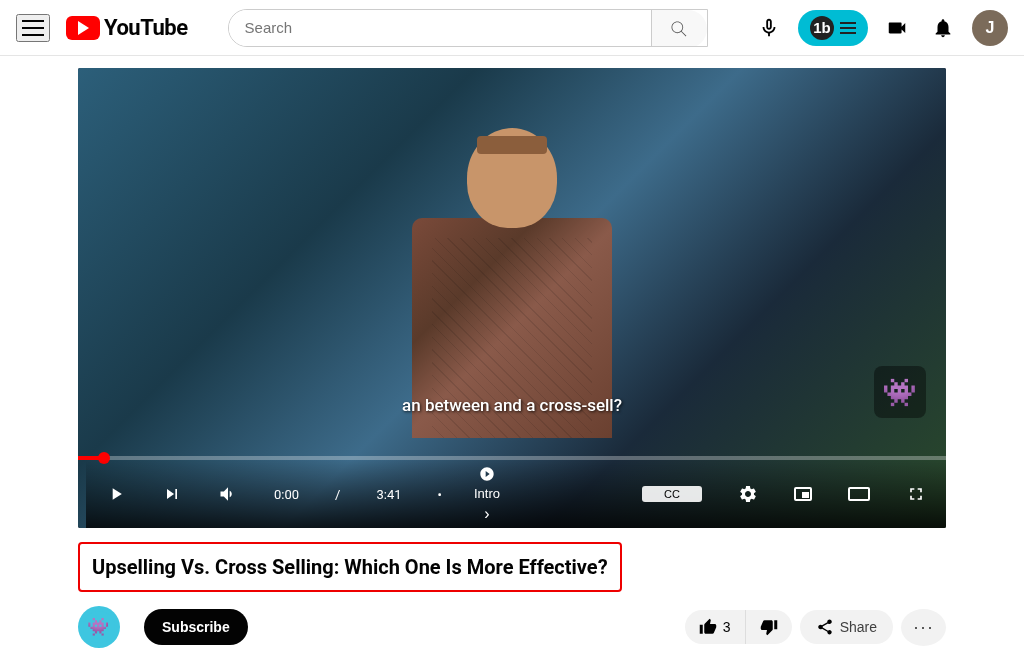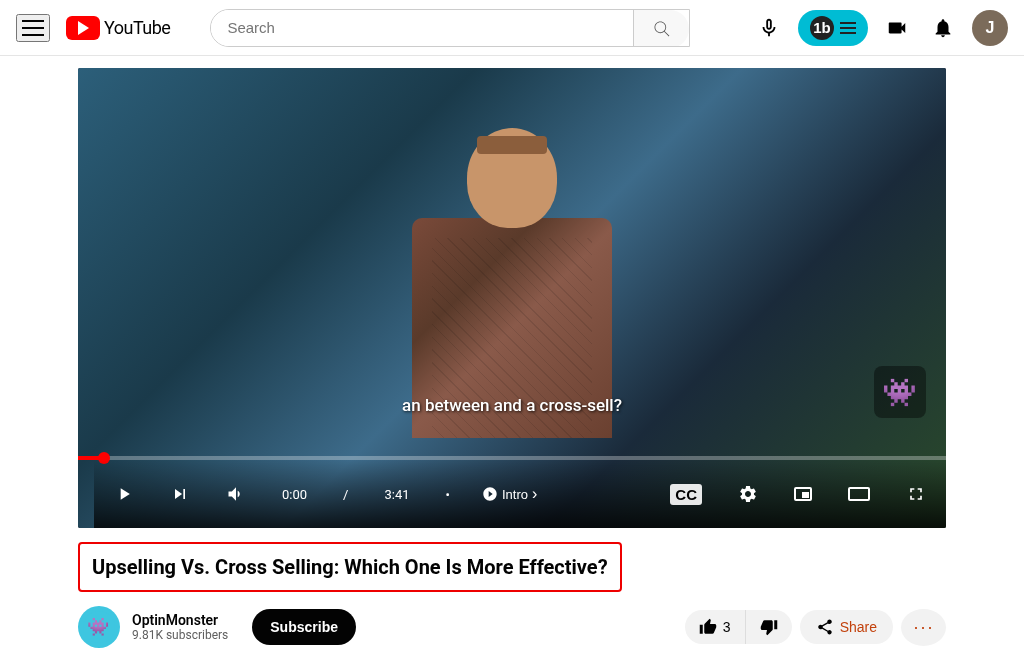--- a/index.html
+++ b/index.html
@@ -54,22 +54,22 @@
       align-items: center;
       justify-content: center;
     }
     .yt-icon::after {
       content: '';
       border-left: 11px solid white;
       border-top: 7px solid transparent;
       border-bottom: 7px solid transparent;
     }
     .yt-wordmark {
-      font-size: 18px;
-      font-weight: 400;
+      font-size: 22px;
+      font-weight: 700;
       color: #030303;
       letter-spacing: -0.5px;
     }
 
     
     .search-container {
       flex: 1;
       display: flex;
       align-items: center;
       max-width: 480px;
@@ -321,21 +321,21 @@
       position: absolute;
       top: -4px;
       left: 3%;
       transform: translateX(-50%);
     }
 
     
     .video-controls {
       position: absolute;
       bottom: 0;
-      left: 16px;
+      left: 8px;
       right: 0;
       height: 68px;
       background: linear-gradient(transparent, rgba(0,0,0,0.8));
       display: flex;
       align-items: center;
       padding: 8px 16px;
       gap: 28px;
     }
     .ctrl-btn {
       background: none;
@@ -361,20 +361,21 @@
     }
     .intro-btn {
       color: white;
       background: none;
       border: none;
       font-size: 13px;
       cursor: pointer;
       display: flex;
       align-items: center;
       gap: 4px;
+      flex-direction: column;
     }
     .intro-btn::after {
       content: '›';
       font-size: 16px;
     }
     .ctrl-spacer { flex: 1; }
     .miniplayer-icon {
       width: 18px;
       height: 14px;
       border: 2px solid white;
@@ -394,23 +395,23 @@
       width: 22px;
       height: 14px;
       border: 2px solid white;
       border-radius: 2px;
     }
 
     
     .cc-badge {
       background: rgba(255,255,255,0.9);
       color: #000;
-      font-size: 15px;
-      font-weight: 700;
-      padding: 2px 5px;
+      font-size: 11px;
+      font-weight: 400;
+      padding: 2px 22px;
       border-radius: 3px;
     }
 
     
     .video-title-section {
       margin-top: 14px;
       border: 2.5px solid #e00;
       border-radius: 4px;
       padding: 10px 12px;
       display: inline-block;
@@ -498,21 +499,21 @@
       background: #f2f2f2;
       border: none;
       border-radius: 20px;
       padding: 8px 16px;
       cursor: pointer;
       display: flex;
       align-items: center;
       gap: 6px;
       font-size: 14px;
       font-weight: 500;
-      color: #c2410c;
+      color: #404040;
     }
     .more-btn {
       border-radius: 50%;
       padding: 8px 12px;
     }
   </style>
 </head>
 <body>
 
 <header class="header">
@@ -663,24 +664,20 @@
   </div>
 
   
   <div class="channel-row">
     <div class="channel-avatar">
 
       <svg width="32" height="32" viewBox="0 0 32 32">
         <circle cx="16" cy="16" r="16" fill="#3ec6e0"></circle>
         <text x="50%" y="55%" text-anchor="middle" dominant-baseline="middle" font-size="18" fill="white">👾</text>
       </svg>
-    </div>
-    <div class="channel-info">
-      <span class="channel-name">OptinMonster</span>
-      <span class="channel-subs">9.81K subscribers</span>
     </div>
     <button class="subscribe-btn">Subscribe</button>
 
     <div class="action-buttons">
 
       <div class="action-group">
         <button class="like-btn">
           <svg width="18" height="18" viewBox="0 0 24 24">
             <path d="M1 21h4V9H1v12zm22-11c0-1.1-.9-2-2-2h-6.31l.95-4.57.03-.32c0-.41-.17-.79-.44-1.06L14.17 1 7.59 7.59C7.22 7.95 7 8.45 7 9v10c0 1.1.9 2 2 2h9c.83 0 1.54-.5 1.84-1.22l3.02-7.05c.09-.23.14-.47.14-.73v-2z"></path>
           </svg>

